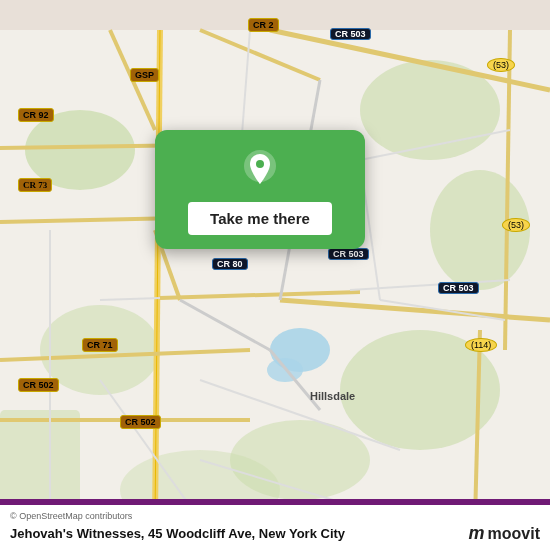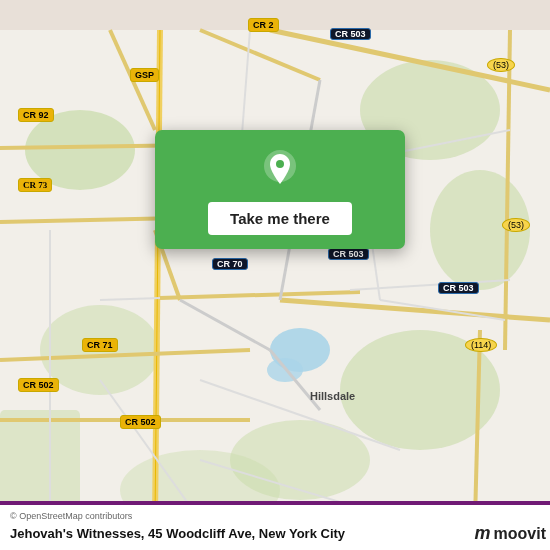--- a/index.html
+++ b/index.html
@@ -18,23 +18,23 @@
       top: 0; left: 0;
       width: 100%;
       height: 100%;
     }
 
     
     #popup-card {
       position: absolute;
       top: 130px;
       left: 155px;
-      width: 250px;
+      width: 210px;
       background: #4caf50;
-      border-radius: 7px;
+      border-radius: 12px;
       display: flex;
       flex-direction: column;
       align-items: center;
       padding: 18px 16px 14px;
       box-shadow: 0 4px 16px rgba(0,0,0,0.35);
       cursor: pointer;
     }
 
     #popup-pin {
       width: 44px;
@@ -54,22 +54,22 @@
       white-space: nowrap;
     }
 
     
     #bottom-bar {
       position: absolute;
       bottom: 0;
       left: 0;
       width: 100%;
       background: white;
-      border-top: 4px solid #701a75;
-      padding: 6px 4px 6px 10px;
+      border-top: 6px solid #701a75;
+      padding: 6px 10px 6px 10px;
     }
 
     #attribution {
       font-size: 9px;
       color: #666;
       margin-bottom: 2px;
     }
 
     #place-info {
       display: flex;
@@ -99,21 +99,21 @@
 
     #moovit-text {
       font-size: 16px;
       font-weight: 700;
       color: #222;
     }
 
     
     .road-badge {
       position: absolute;
-      background: #eab308;
+      background: #a16207;
       border: 1.5px solid #c8a800;
       border-radius: 3px;
       font-size: 9px;
       font-weight: 700;
       padding: 1px 4px;
       color: #000;
       white-space: nowrap;
     }
 
     .road-badge-blue {
@@ -215,21 +215,21 @@
 
   <div class="road-badge-blue" style="top:28px;left:330px;">CR 503</div>
   <div class="road-badge" style="top:18px;left:248px;">CR 2</div>
   <div class="road-badge" style="top:108px;left:18px;">CR 92</div>
   <div class="road-badge" style="top:178px;left:18px;font-family:Liberation Serif, serif;">CR 73</div>
   <div class="road-badge" style="top:318px;left:82px;margin-top:20px;">CR 71</div>
   <div class="road-badge" style="top:378px;left:18px;">CR 502</div>
   <div class="road-badge" style="top:415px;left:120px;">CR 502</div>
   <div class="road-badge-blue" style="top:248px;left:328px;">CR 503</div>
   <div class="road-badge-blue" style="top:282px;left:438px;">CR 503</div>
-  <div class="road-badge-blue" style="top:258px;left:212px;">CR 70</div>
+  <div class="road-badge-blue" style="top:258px;left:212px;">CR 80</div>
   <div class="road-badge-circle" style="top:58px;left:487px;">(53)</div>
   <div class="road-badge-circle" style="top:218px;left:502px;">(53)</div>
   <div class="road-badge-circle" style="top:338px;left:465px;">(114)</div>
   <div class="road-badge" style="top:68px;left:130px;">GSP</div>
   <div class="road-badge" style="top:188px;left:178px;">GSP</div>
 
   <div id="hillsdale-label">Hillsdale</div>
 
   <div id="popup-card">
 

